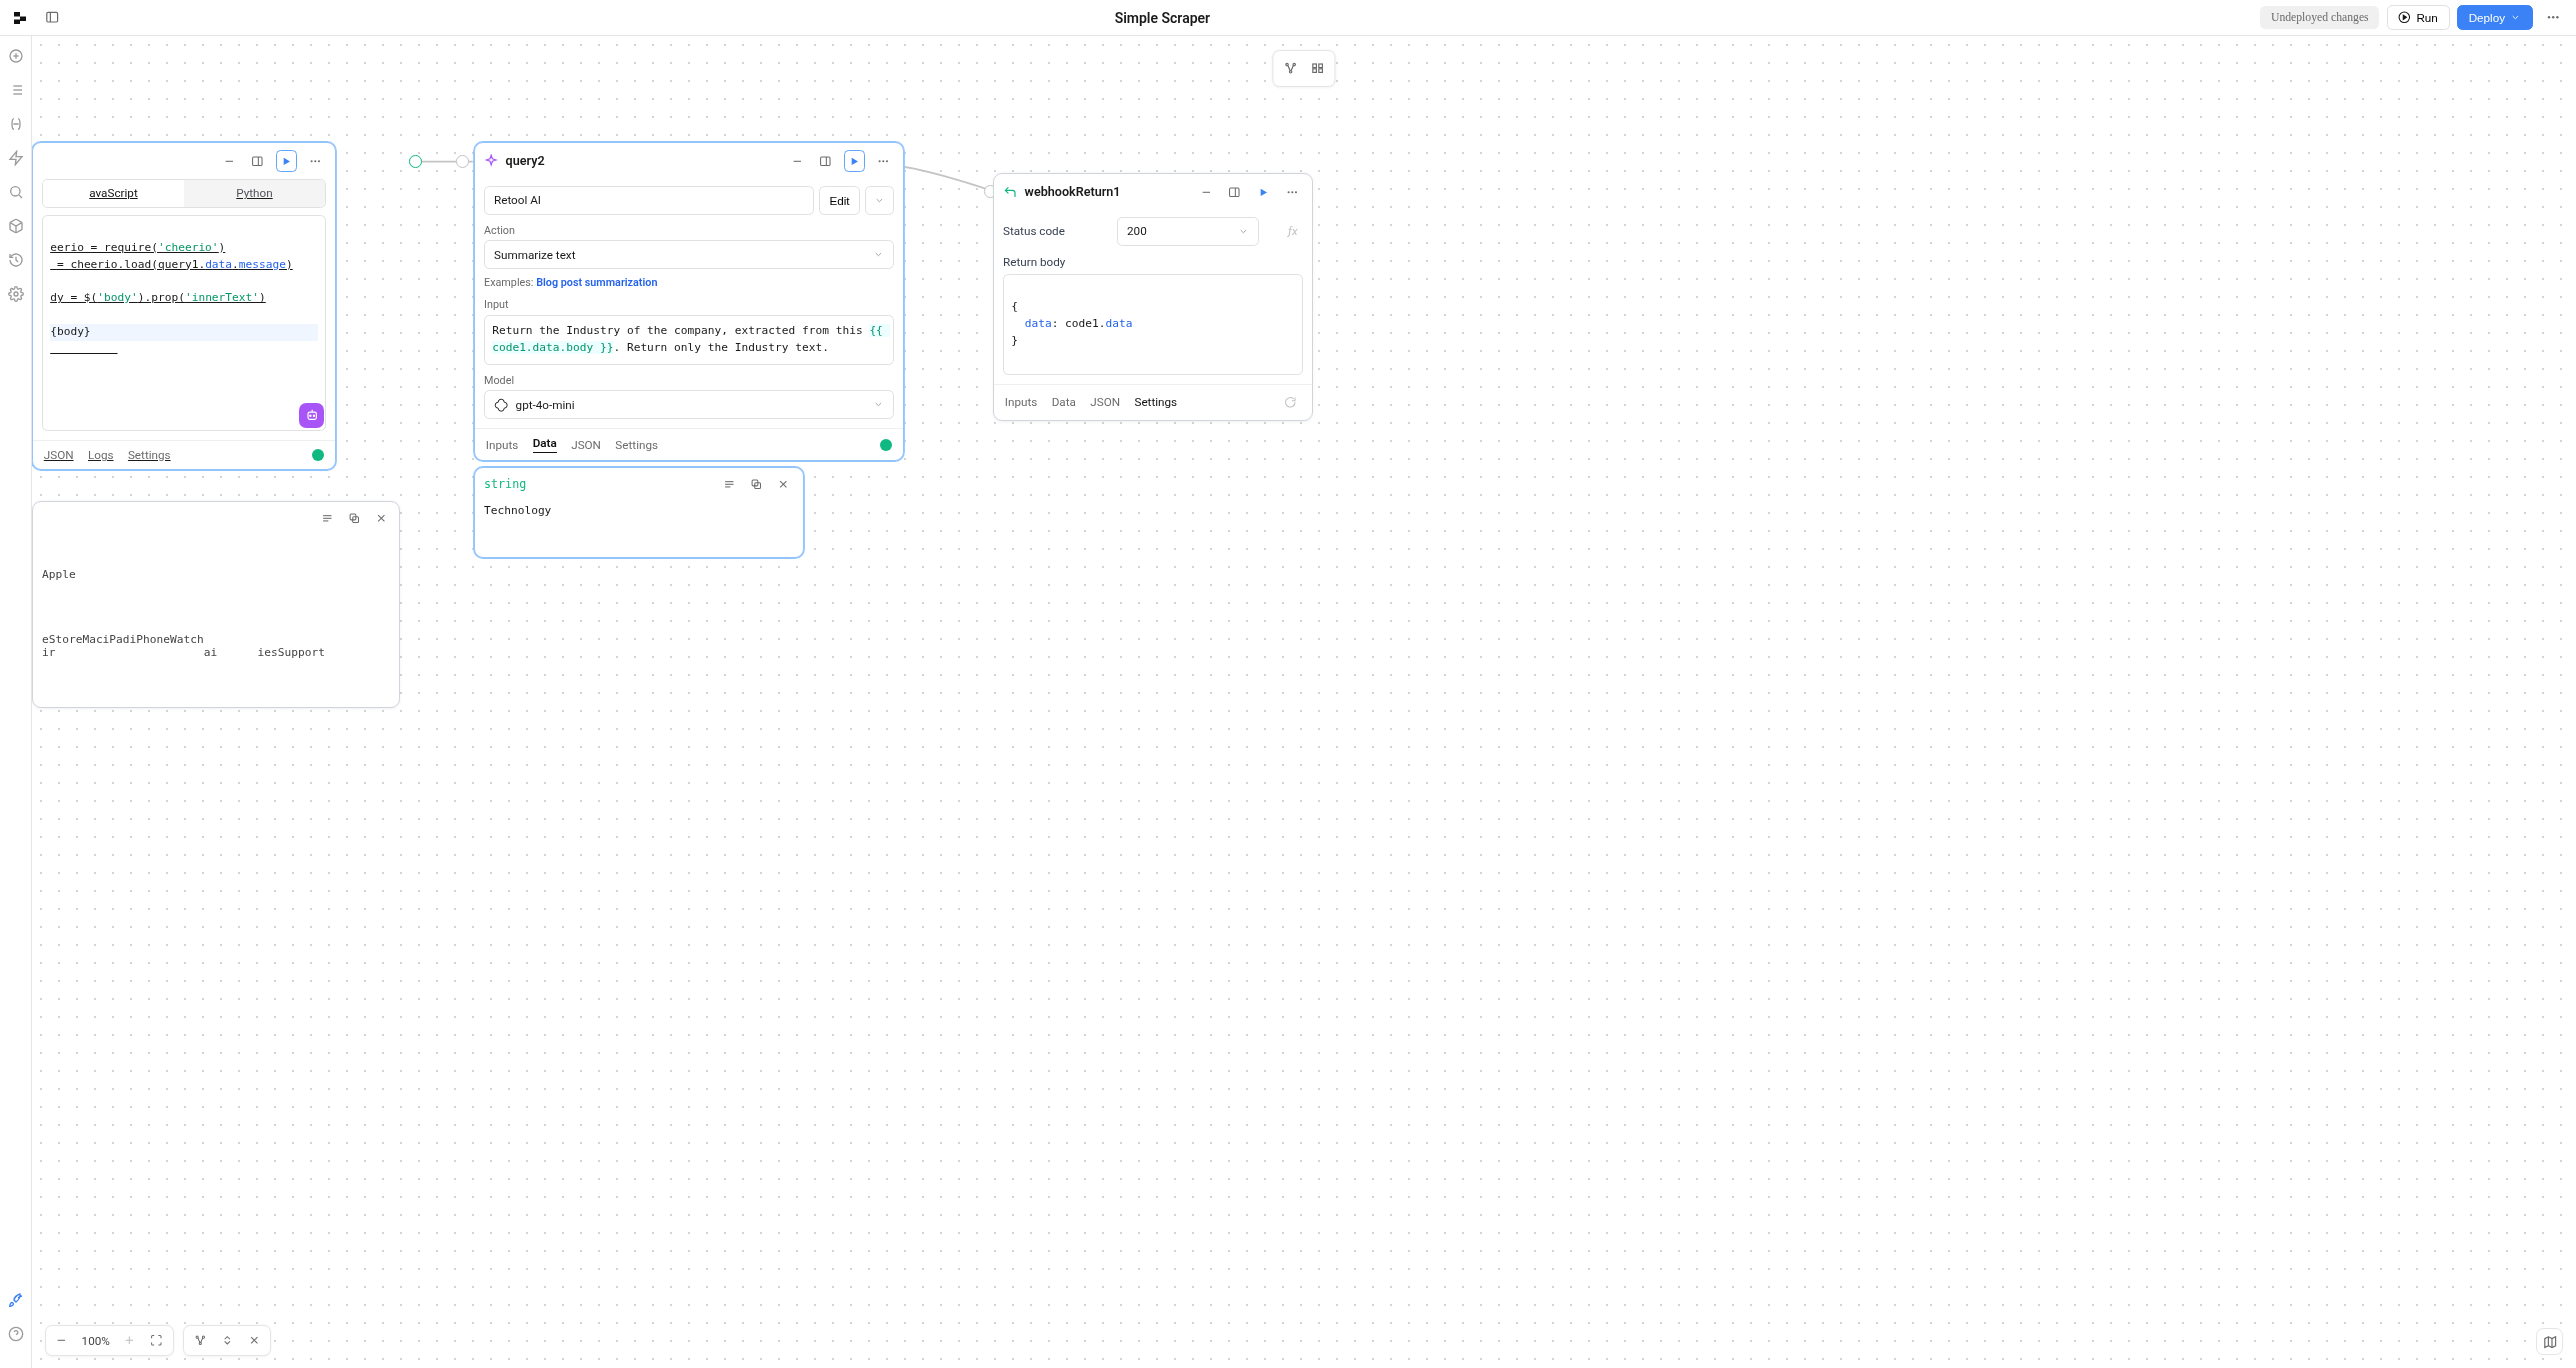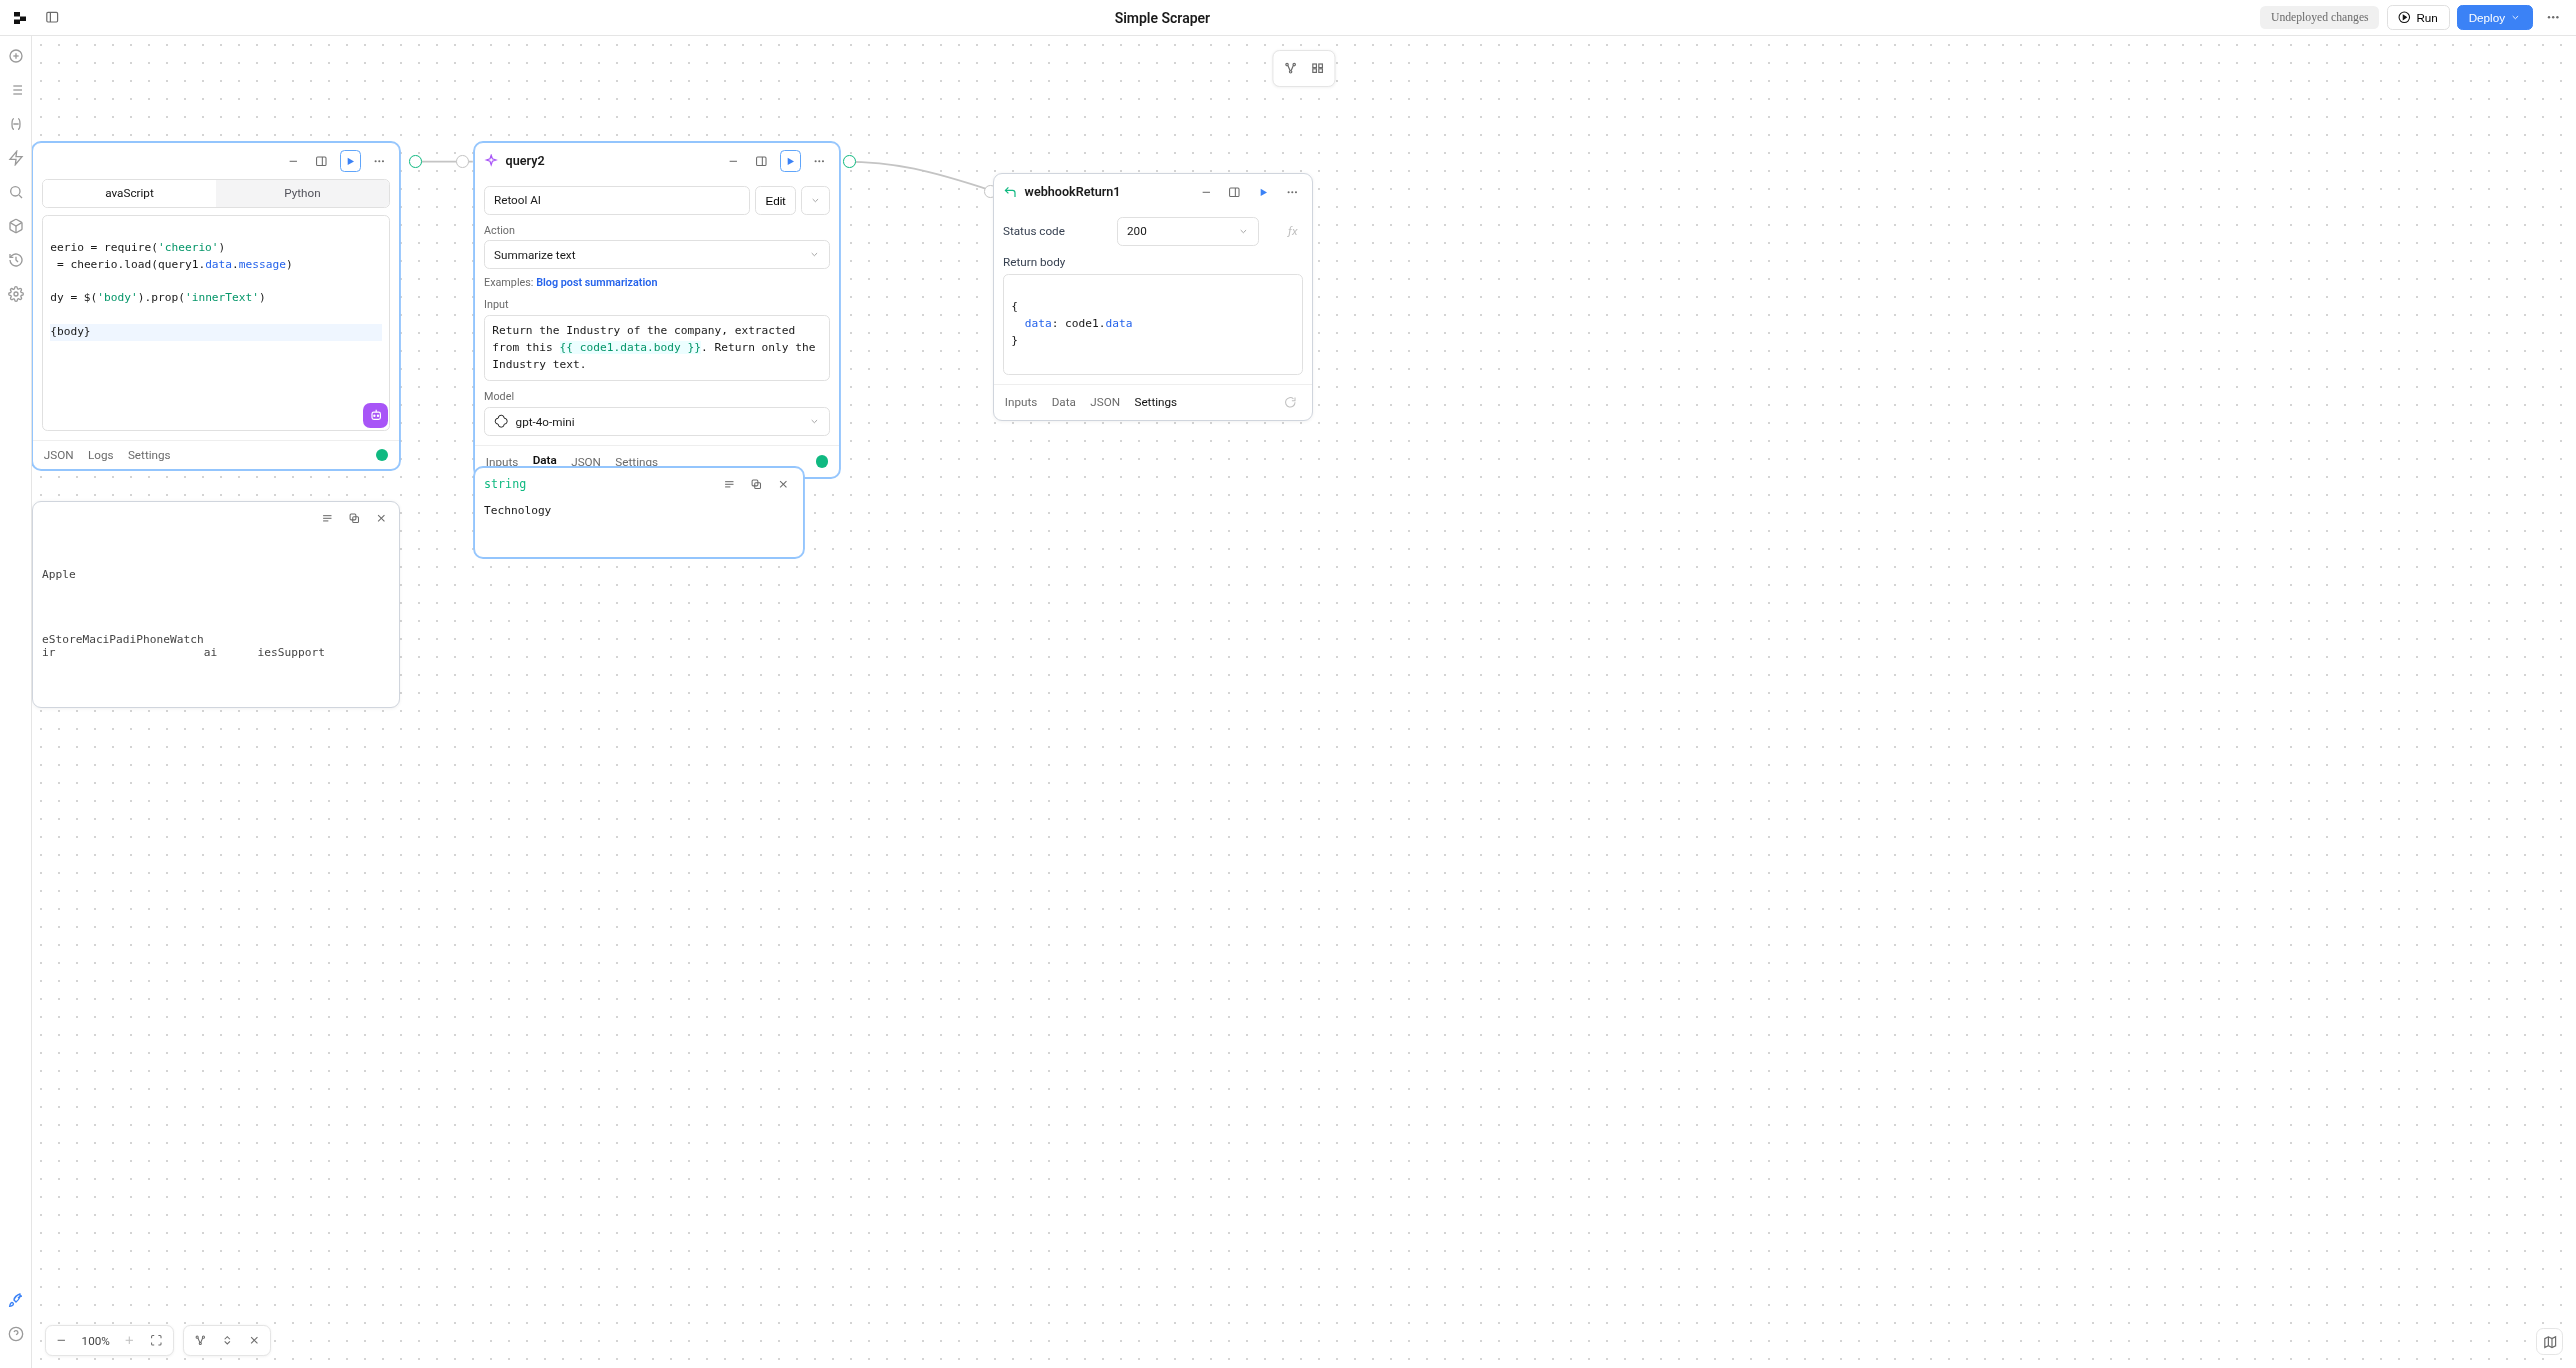--- a/index.html
+++ b/index.html
@@ -236,21 +236,21 @@
       <svg class="wires" viewBox="0 0 2832 1484" width="2544" height="1333">
         <path d="M 420 140 C 450 140, 460 140, 490 140" stroke="#c4c4c4" stroke-width="2" fill="none"></path>
         <path d="M 903 140 C 960 140, 1000 150, 1070 173" stroke="#c4c4c4" stroke-width="2" fill="none"></path>
       </svg>
 
       <div class="port" style="left:377px; top:119px;"></div>
       <div class="port gray" style="left:424px; top:119px;"></div>
       <div class="port" style="left:811px; top:119px;"></div>
       <div class="port gray" style="left:952px; top:149px;"></div>
 
-      <div class="node selected" style="left:0; top:106px; width:368px;">
+      <div class="node selected" style="left:0; top:106px; width:304px;text-decoration:underline;">
         <div class="node-header">
           <div class="node-header-spacer"></div>
           <div class="node-iconbtn">
               <svg width="12.6" height="12.6" viewBox="0 0 24 24" stroke="#6b6b6b" stroke-width="2">
                 <line x1="5" y1="12" x2="19" y2="12"></line>
               </svg>
             </div>
           <div class="node-iconbtn">
               <svg width="12.6" height="12.6" viewBox="0 0 24 24" fill="none" stroke="#6b6b6b" stroke-width="2">
                 <rect x="3" y="4" width="18" height="16" rx="2"></rect>
@@ -327,21 +327,21 @@
 <span>Apple</span>
 
 
 
 
 <span>eStoreMaciPadiPhoneWatch</span>
 <span>ir                      ai      iesSupport</span>
         </div>
       </div>
 
-      <div class="node selected" style="left:442px; top:106px; width:366px;">
+      <div class="node selected" style="left:442px; top:106px; width:430px;">
         <div class="node-header">
           <svg width="14.4" height="14.4" viewBox="0 0 24 24" fill="none" stroke="#a855f7" stroke-width="2">
               <path d="M12 2l2 6 6 2-6 2-2 6-2-6-6-2 6-2z"></path>
             </svg>
           <div class="node-title">query2</div>
           <div class="node-header-spacer"></div>
           <div class="node-iconbtn">
               <svg width="12.6" height="12.6" viewBox="0 0 24 24" stroke="#6b6b6b" stroke-width="2">
                 <line x1="5" y1="12" x2="19" y2="12"></line>
               </svg>

